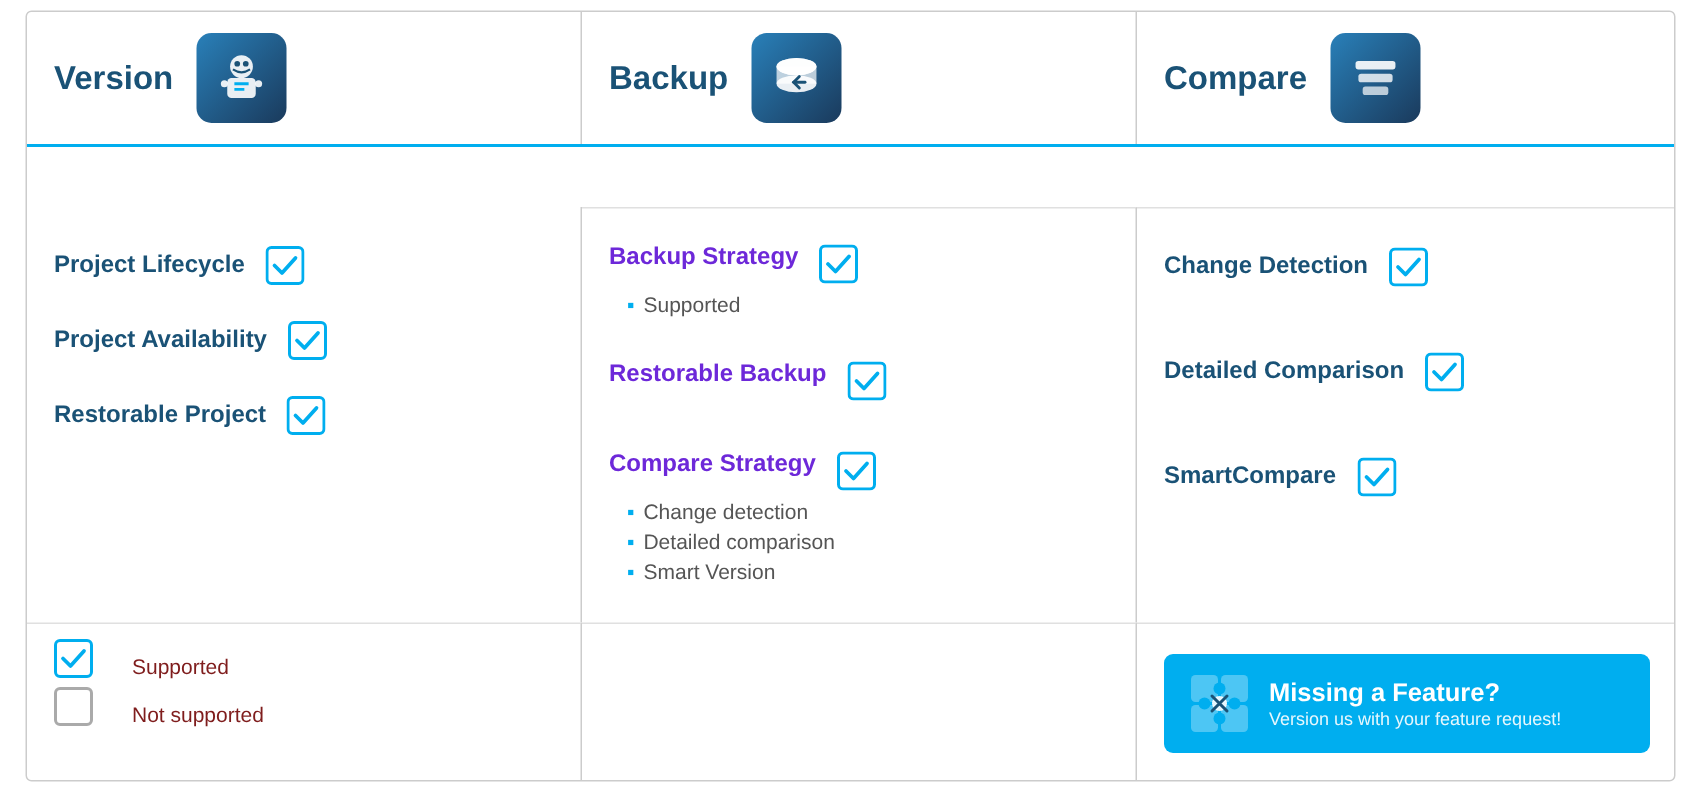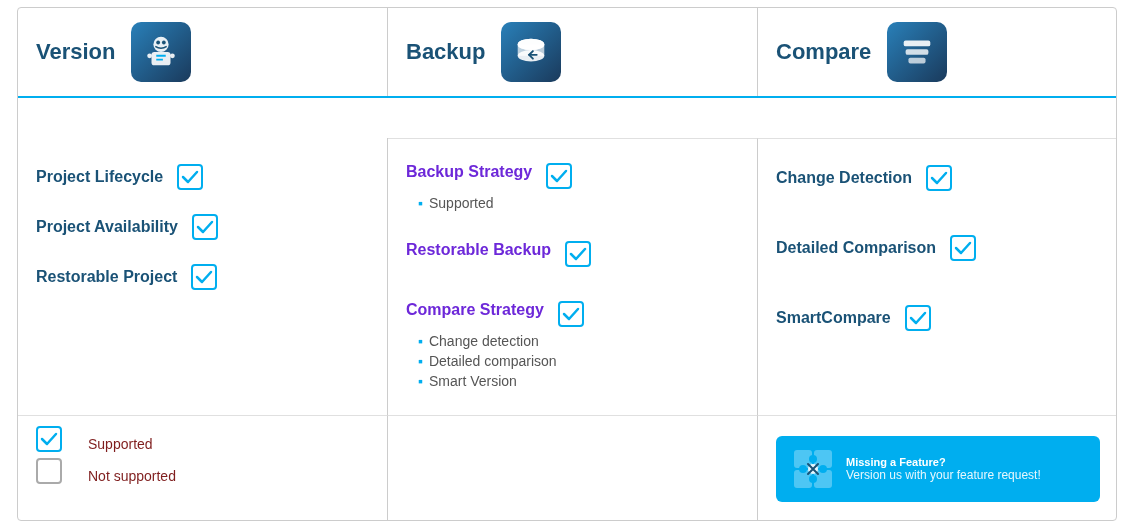--- a/index.html
+++ b/index.html
@@ -131,21 +131,21 @@
       margin-top: 10px;
     }
     .missing-puzzle-icon {
       width: 42px;
       height: 42px;
       flex-shrink: 0;
     }
     .missing-text-wrap { display: flex; flex-direction: column; }
     .missing-title {
       color: white;
-      font-size: 11px;
+      font-size: 17px;
       font-weight: bold;
     }
     .missing-sub {
       color: white;
       font-size: 12px;
       opacity: 0.9;
     }
     .bottom-row {
       display: grid;
       grid-template-columns: 370px 370px 360px;

